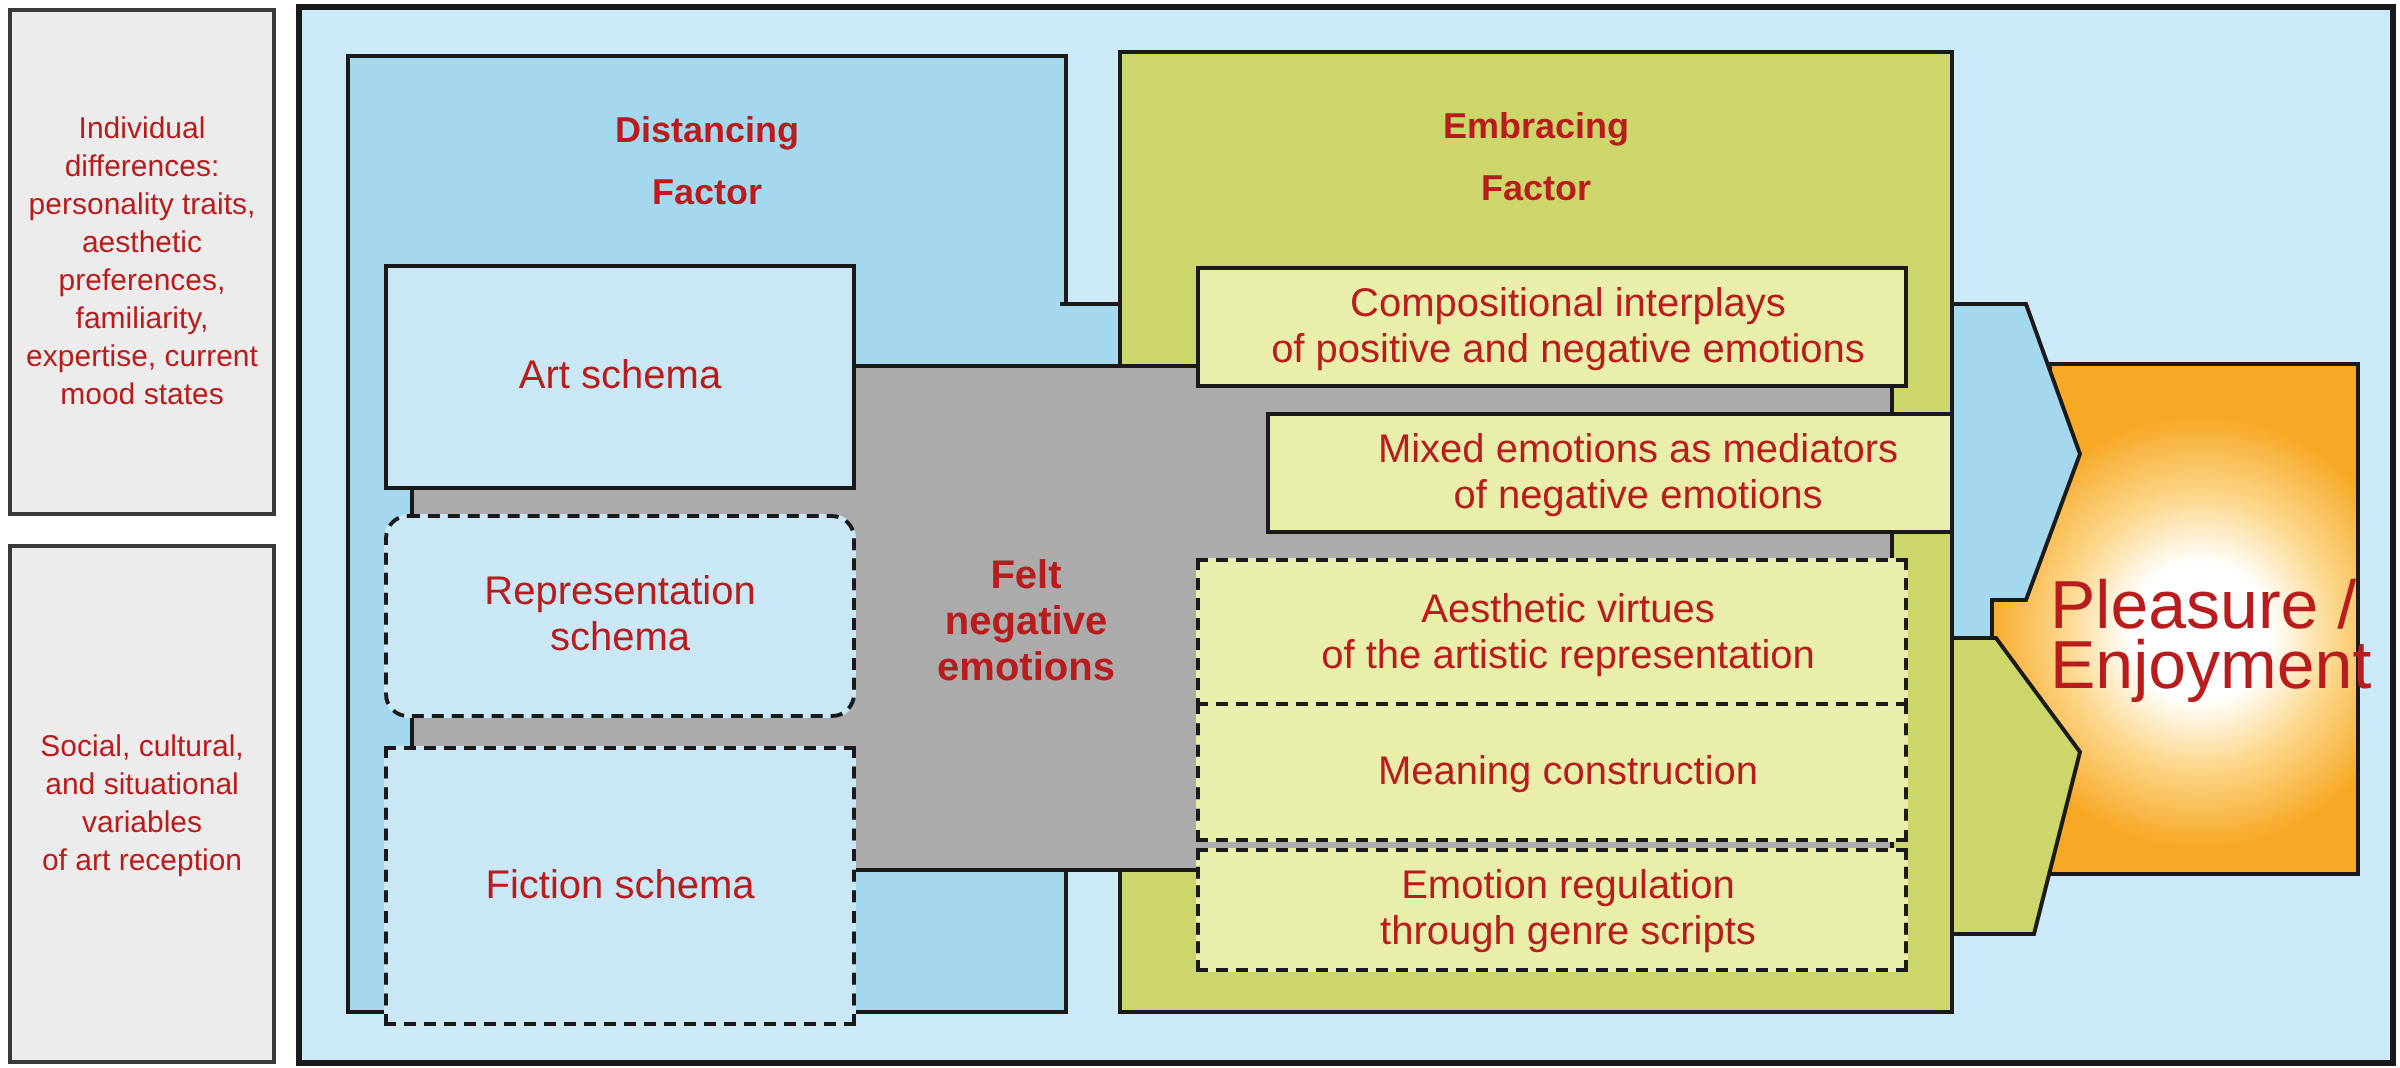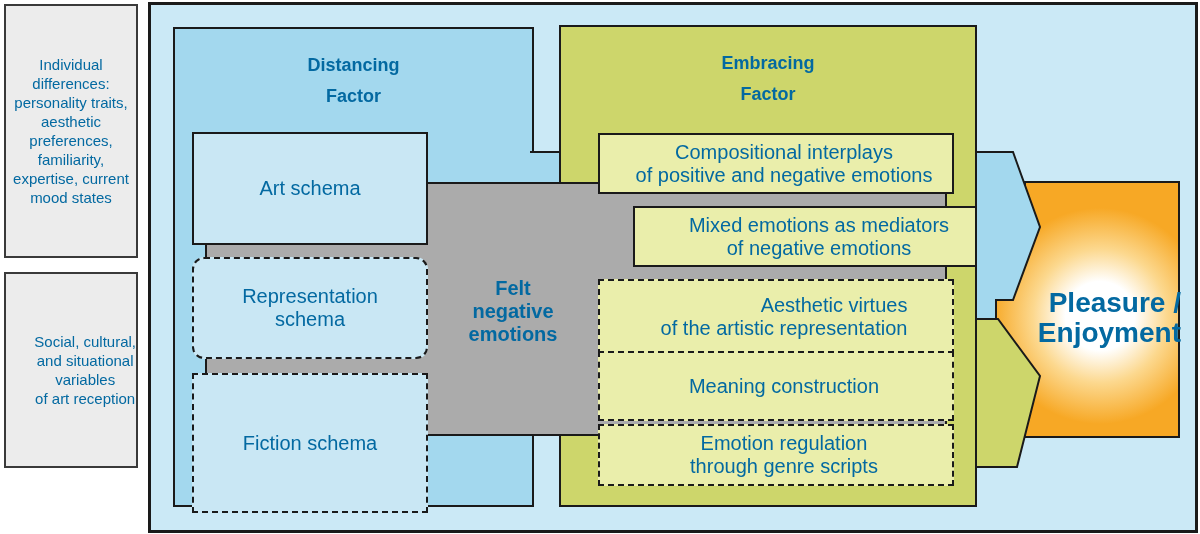--- a/index.html
+++ b/index.html
@@ -1,38 +1,38 @@
 <!DOCTYPE html>
 <html><head>
 <meta charset="utf-8">
 <style>
   html,body{margin:0;padding:0;background:#ffffff;}
   .stage{
     position:relative;width:1200px;height:534px;overflow:hidden;
     background:#ffffff;
     font-family:"Liberation Sans","DejaVu Sans",sans-serif;
-    color:#0369a1;
+    color:#b91c1c;
   }
   .abs{position:absolute;box-sizing:border-box;}
   .center-txt{
     display:flex;align-items:center;justify-content:center;
     text-align:center;white-space:pre-line;
   }
   
   .container{
     left:148px;top:2px;width:1050px;height:531px;
     background:#cbe9f6;border:3px solid #1a1a1a;
   }
   
   .side-panel{
     background:#ececec;border:2px solid #3a3a3a;
     font-size:15px;line-height:19px;
   }
   .panel-1{left:4px;top:4px;width:134px;height:254px;}
-  .panel-2{left:4px;top:272px;width:134px;height:196px;justify-content:flex-end;}
+  .panel-2{left:4px;top:272px;width:134px;height:260px;}
   
   .distancing-box{
     left:173px;top:27px;width:361px;height:480px;
     background:#a3d8ee;border:2px solid #1a1a1a;
   }
   .bridge{
     left:530px;top:151px;width:31px;height:31px;
     background:#a3d8ee;border-top:2px solid #1a1a1a;
   }
   .embracing-box{
@@ -46,39 +46,39 @@
   
   .sub{font-size:20px;line-height:23px;border:2px solid #1a1a1a;}
   .sub.dashed{border-style:dashed;}
   .sub.blue{background:#c9e7f4;left:192px;width:236px;}
   .sub.olive{background:#eaeeab;left:598px;width:356px;padding-left:16px;}
   .art{top:132px;height:113px;}
   .repr{top:257px;height:102px;border-radius:12px;}
   .fiction{top:373px;height:140px;}
   .comp{top:133px;height:61px;}
   .mixed{top:206px;height:61px;margin-left:35px;}
-  .aesth{top:279px;height:76px;text-align:right;}
+  .aesth{top:279px;height:76px;}
   .meaning{top:351px;height:70px;}
   .emoreg{top:424px;height:62px;}
   
   .factor-title{
     font-size:18px;line-height:31px;font-weight:bold;
     text-align:center;white-space:pre-line;
   }
   .distancing-title{left:173px;top:50px;width:361px;}
   .embracing-title{left:559px;top:48px;width:418px;}
   .felt-label{
     left:428px;top:277px;width:170px;
     font-size:20px;line-height:23px;font-weight:bold;
     text-align:center;white-space:pre-line;
   }
   .pleasure-label{
     left:1025px;top:288px;width:156px;
-    font-size:28px;line-height:30px;font-weight:bold;
-    text-align:right;white-space:pre-line;
+    font-size:34px;line-height:30px;font-weight:normal;
+    text-align:left;white-space:pre-line;
   }
   .svg-layer{left:0;top:0;width:1200px;height:534px;pointer-events:none;}
 </style>
 </head>
 <body>
 
 <div class="stage">
 
   <div class="abs side-panel panel-1 center-txt">
     <span>Individual

